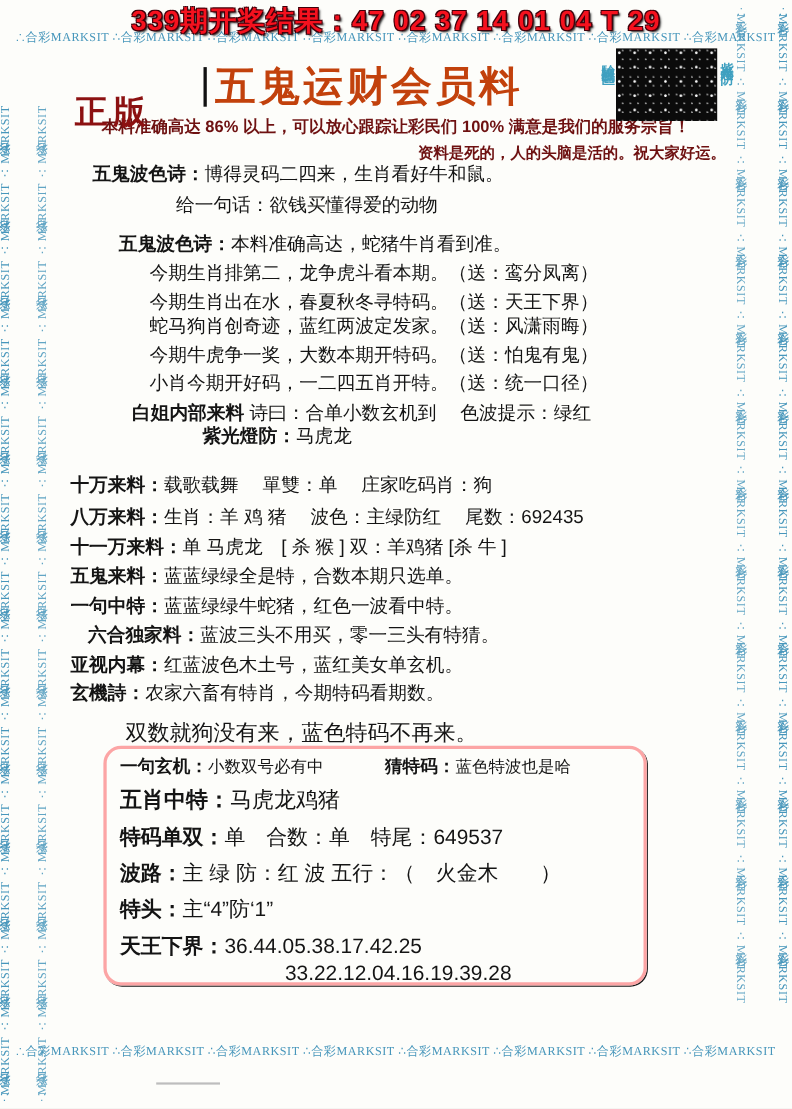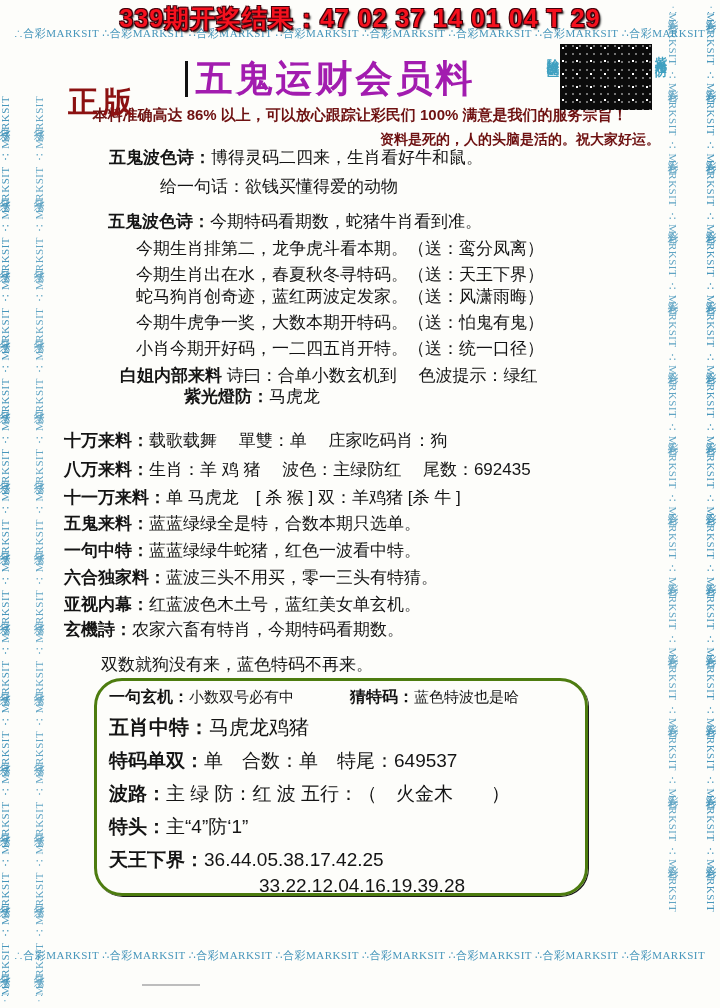--- a/index.html
+++ b/index.html
@@ -16,60 +16,60 @@
   .strip-left-outer{left:-2px;transform:rotate(180deg);}
   .strip-left-inner{left:32px;transform:rotate(180deg);opacity:.85;}
   .strip-right-inner{left:664px;opacity:.85;}
   .strip-right-outer{left:702px;}
   
   .draw-result{position:absolute;top:2px;left:0;right:0;text-align:center;z-index:6;
     font-size:25px;font-weight:bold;letter-spacing:1px;color:#f5111e;
     text-shadow:1px 1px 0 #40000a,-1px -1px 0 #40000a,1px -1px 0 #40000a,-1px 1px 0 #40000a,2px 2px 2px #1a1a1a;}
   .title-row{position:absolute;top:54px;left:90px;width:480px;text-align:center;z-index:3;}
   .title-bar{display:inline-block;width:3px;height:36px;background:#111;margin-right:8px;vertical-align:-6px;}
-  .main-title{font-size:37px;font-weight:bold;letter-spacing:3px;color:#a21caf;}
+  .main-title{font-size:37px;font-weight:bold;letter-spacing:3px;color:#c2410c;}
   .edition{position:absolute;left:68px;top:82px;font-family:"Liberation Serif",serif;
     font-size:30px;font-weight:bold;letter-spacing:5px;color:#8c1111;z-index:4;text-align:right;}
   .slogan1{position:absolute;top:106px;left:60px;width:600px;text-align:center;
     font-size:15px;font-weight:bold;color:#6e1111;}
   .slogan2{position:absolute;top:131px;left:60px;width:600px;text-align:right;
     font-size:14px;font-weight:bold;color:#6e1111;}
   
   .blob{position:absolute;left:560px;top:44px;width:92px;height:66px;background:#0b0b0b;z-index:5;
     background-image:radial-gradient(circle at 3px 4px,#fff 0.8px,transparent 1.5px),
       radial-gradient(circle at 9px 10px,#cfcfcf 0.7px,transparent 1.2px),
       radial-gradient(circle at 6px 2px,#9a9a9a 0.6px,transparent 1px);
     background-size:14px 13px,11px 9px,7px 8px;}
   .scratch{position:absolute;writing-mode:vertical-rl;font-size:12px;font-weight:bold;
     letter-spacing:3px;color:#3fa0c0;z-index:5;}
   .scratch-left{left:544px;top:48px;}
   .scratch-right{left:652px;top:46px;}
   
   .content{position:absolute;left:64px;top:148px;width:584px;font-size:17px;line-height:22px;}
   .lbl{font-weight:bold;}
-  .poem1{margin-left:45px;font-family:Liberation Mono, monospace;}
+  .poem1{margin-left:20px;}
   .poem2{margin-left:96px;margin-top:6px;}
   .poem3{margin-left:44px;margin-top:13px;}
   .verse{margin-left:72px;margin-top:5px;line-height:21px;}
   .verse.tight{margin-top:1px;}
   .mat{line-height:21px;}
   .m0{margin-left:56px;margin-top:6px;}
   .m1{margin-left:120px;margin-top:0;}
   .m2{margin-top:23px;}
   .m3{margin-top:8px;}
   .m4{margin-top:7px;}
   .m5{margin-top:5px;}
   .m6{margin-top:6px;}
-  .m7{margin-top:6px;}
+  .m7{margin-top:6px;margin-left:16px;}
   .m8{margin-top:6px;}
   .m9{margin-top:4px;}
-  .note{position:absolute;left:101px;top:653px;font-size:17px;}
+  .note{position:absolute;left:114px;top:653px;font-size:20px;}
   
   .pred-box{position:absolute;left:94px;top:678px;width:464px;height:200px;
-    border:3px solid #4d7c0f;border-radius:28px;padding:6px 12px;box-shadow:1px 1px 0 #1a1a1a;}
+    border:3px solid #fca5a5;border-radius:16px;padding:6px 12px;box-shadow:1px 1px 0 #1a1a1a;}
   .bx-hints{font-size:15px;}
   .bx-hints .h2{margin-left:56px;}
   .bx-hints .hl{font-weight:bold;font-size:16px;}
   .bx-line{font-size:19px;margin-top:7px;}
   .bx-l1{font-size:20px;margin-top:6px;}
   .bx-nums2{margin-left:150px;margin-top:2px;}
   
   .reminder{position:absolute;top:921px;left:40px;width:640px;text-align:center;
     font-size:19px;font-weight:bold;color:#111;}
   .artifact-dash{position:absolute;left:142px;top:984px;width:58px;height:2px;background:#bdbdbd;}
@@ -99,21 +99,21 @@
   <div class="scratch scratch-left">驗證碼區</div>
   <div class="scratch scratch-right">紫光燈防</div>
 
   <div class="content">
 
     <div class="poem1">
       <span class="lbl">五鬼波色诗：</span><span>博得灵码二四来，生肖看好牛和鼠。</span>
     </div>
     <div class="poem2">给一句话：欲钱买懂得爱的动物</div>
     <div class="poem3">
-      <span class="lbl">五鬼波色诗：</span><span>今期特码看期数，蛇猪牛肖看到准。</span>
+      <span class="lbl">五鬼波色诗：</span><span>本料准确高达，蛇猪牛肖看到准。</span>
     </div>
 
     <div class="verse">今期生肖排第二，龙争虎斗看本期。（送：鸾分凤离）</div>
     <div class="verse">今期生肖出在水，春夏秋冬寻特码。（送：天王下界）</div>
     <div class="verse tight">蛇马狗肖创奇迹，蓝红两波定发家。（送：风潇雨晦）</div>
     <div class="verse">今期牛虎争一奖，大数本期开特码。（送：怕鬼有鬼）</div>
     <div class="verse">小肖今期开好码，一二四五肖开特。（送：统一口径）</div>
 
     <div class="mat m0">
       <span class="lbl">白姐内部来料 </span><span>诗曰：合单小数玄机到　 色波提示：绿红</span>

